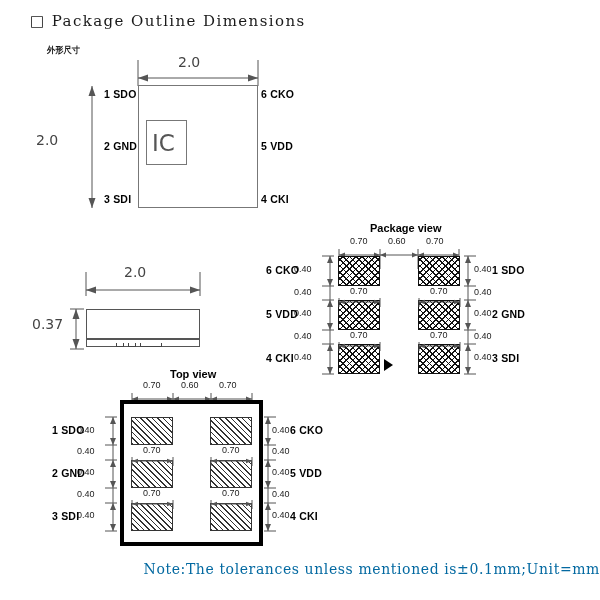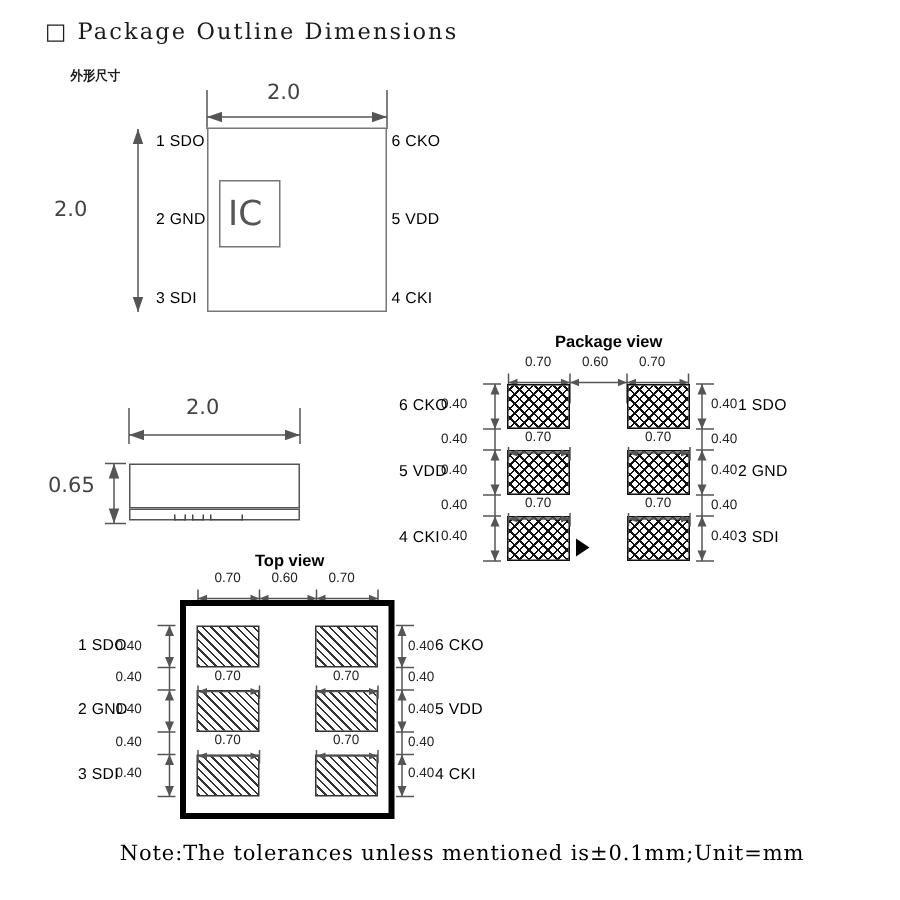--- a/index.html
+++ b/index.html
@@ -10,38 +10,38 @@
   }
   .abs{position:absolute;}
 
   
   #title{
     left:30px; top:0;
     font-family:"DejaVu Serif","Liberation Serif",serif;
     font-size:15px; letter-spacing:1.4px; color:#1a1a1a; white-space:nowrap;margin-top:12px;
   }
   #note{
-    left:16px; right:0; top:561px; text-align:center;
+    left:16px; right:0; top:561px; text-align:right;
     font-family:"DejaVu Serif","Liberation Serif",serif;
-    font-size:14px; letter-spacing:.6px; color:#000000; white-space:nowrap;
+    font-size:14px; letter-spacing:.6px; color:#0369a1; white-space:nowrap;
   }
   #cn-label{
     left:47px; top:44px; font-size:9px; font-weight:bold;
     font-family:"DejaVu Sans",sans-serif; color:#1a1a1a;
     transform:scaleX(.92); transform-origin:left center;
   }
 
   .viewtitle{
     font-size:11px; font-weight:bold; color:#000; white-space:nowrap;
     font-family:"Liberation Sans",sans-serif;
   }
 
   
   .pin{
-    font-size:10.5px; font-weight:normal; color:#000; white-space:nowrap;
+    font-size:10.5px; font-weight:bold; color:#000; white-space:nowrap;
     font-family:"Liberation Sans",sans-serif; letter-spacing:.2px;
   }
   .dimtxt{
     font-size:9px; color:#222; white-space:nowrap;
     font-family:"Liberation Sans",sans-serif;
   }
   .dimtxt-lg{
     font-size:14px; color:#444; white-space:nowrap;
     font-family:"DejaVu Sans",sans-serif;
   }
@@ -118,21 +118,21 @@
   <svg width="130" height="28" style="position:absolute;left:0;top:0;">
     <line x1="8" y1="4" x2="8" y2="28" stroke="#555" stroke-width="1"></line>
     <line x1="122" y1="4" x2="122" y2="28" stroke="#555" stroke-width="1"></line>
     <line x1="8" y1="22" x2="122" y2="22" stroke="#555" stroke-width="1"></line>
     <polygon points="8,22 18,18.5 18,25.5" fill="#555"></polygon>
     <polygon points="122,22 112,18.5 112,25.5" fill="#555"></polygon>
   </svg>
 </div>
 
 <div class="abs" style="left:68px;top:308px;">
-  <div class="abs dimtxt-lg" style="left:-36px;top:8px;">0.65</div>
+  <div class="abs dimtxt-lg" style="left:-36px;top:8px;">0.37</div>
   <svg width="16" height="42" style="position:absolute;left:0;top:0;">
     <line x1="8" y1="1" x2="8" y2="41" stroke="#555" stroke-width="1"></line>
     <polygon points="8,1 4.5,11 11.5,11" fill="#555"></polygon>
     <polygon points="8,41 4.5,31 11.5,31" fill="#555"></polygon>
     <line x1="2" y1="1" x2="16" y2="1" stroke="#555" stroke-width="1"></line>
     <line x1="2" y1="41" x2="16" y2="41" stroke="#555" stroke-width="1"></line>
   </svg>
 </div>
 
 <div class="abs body-thin" style="left:86px;top:309px;width:114px;height:30px;"></div>

